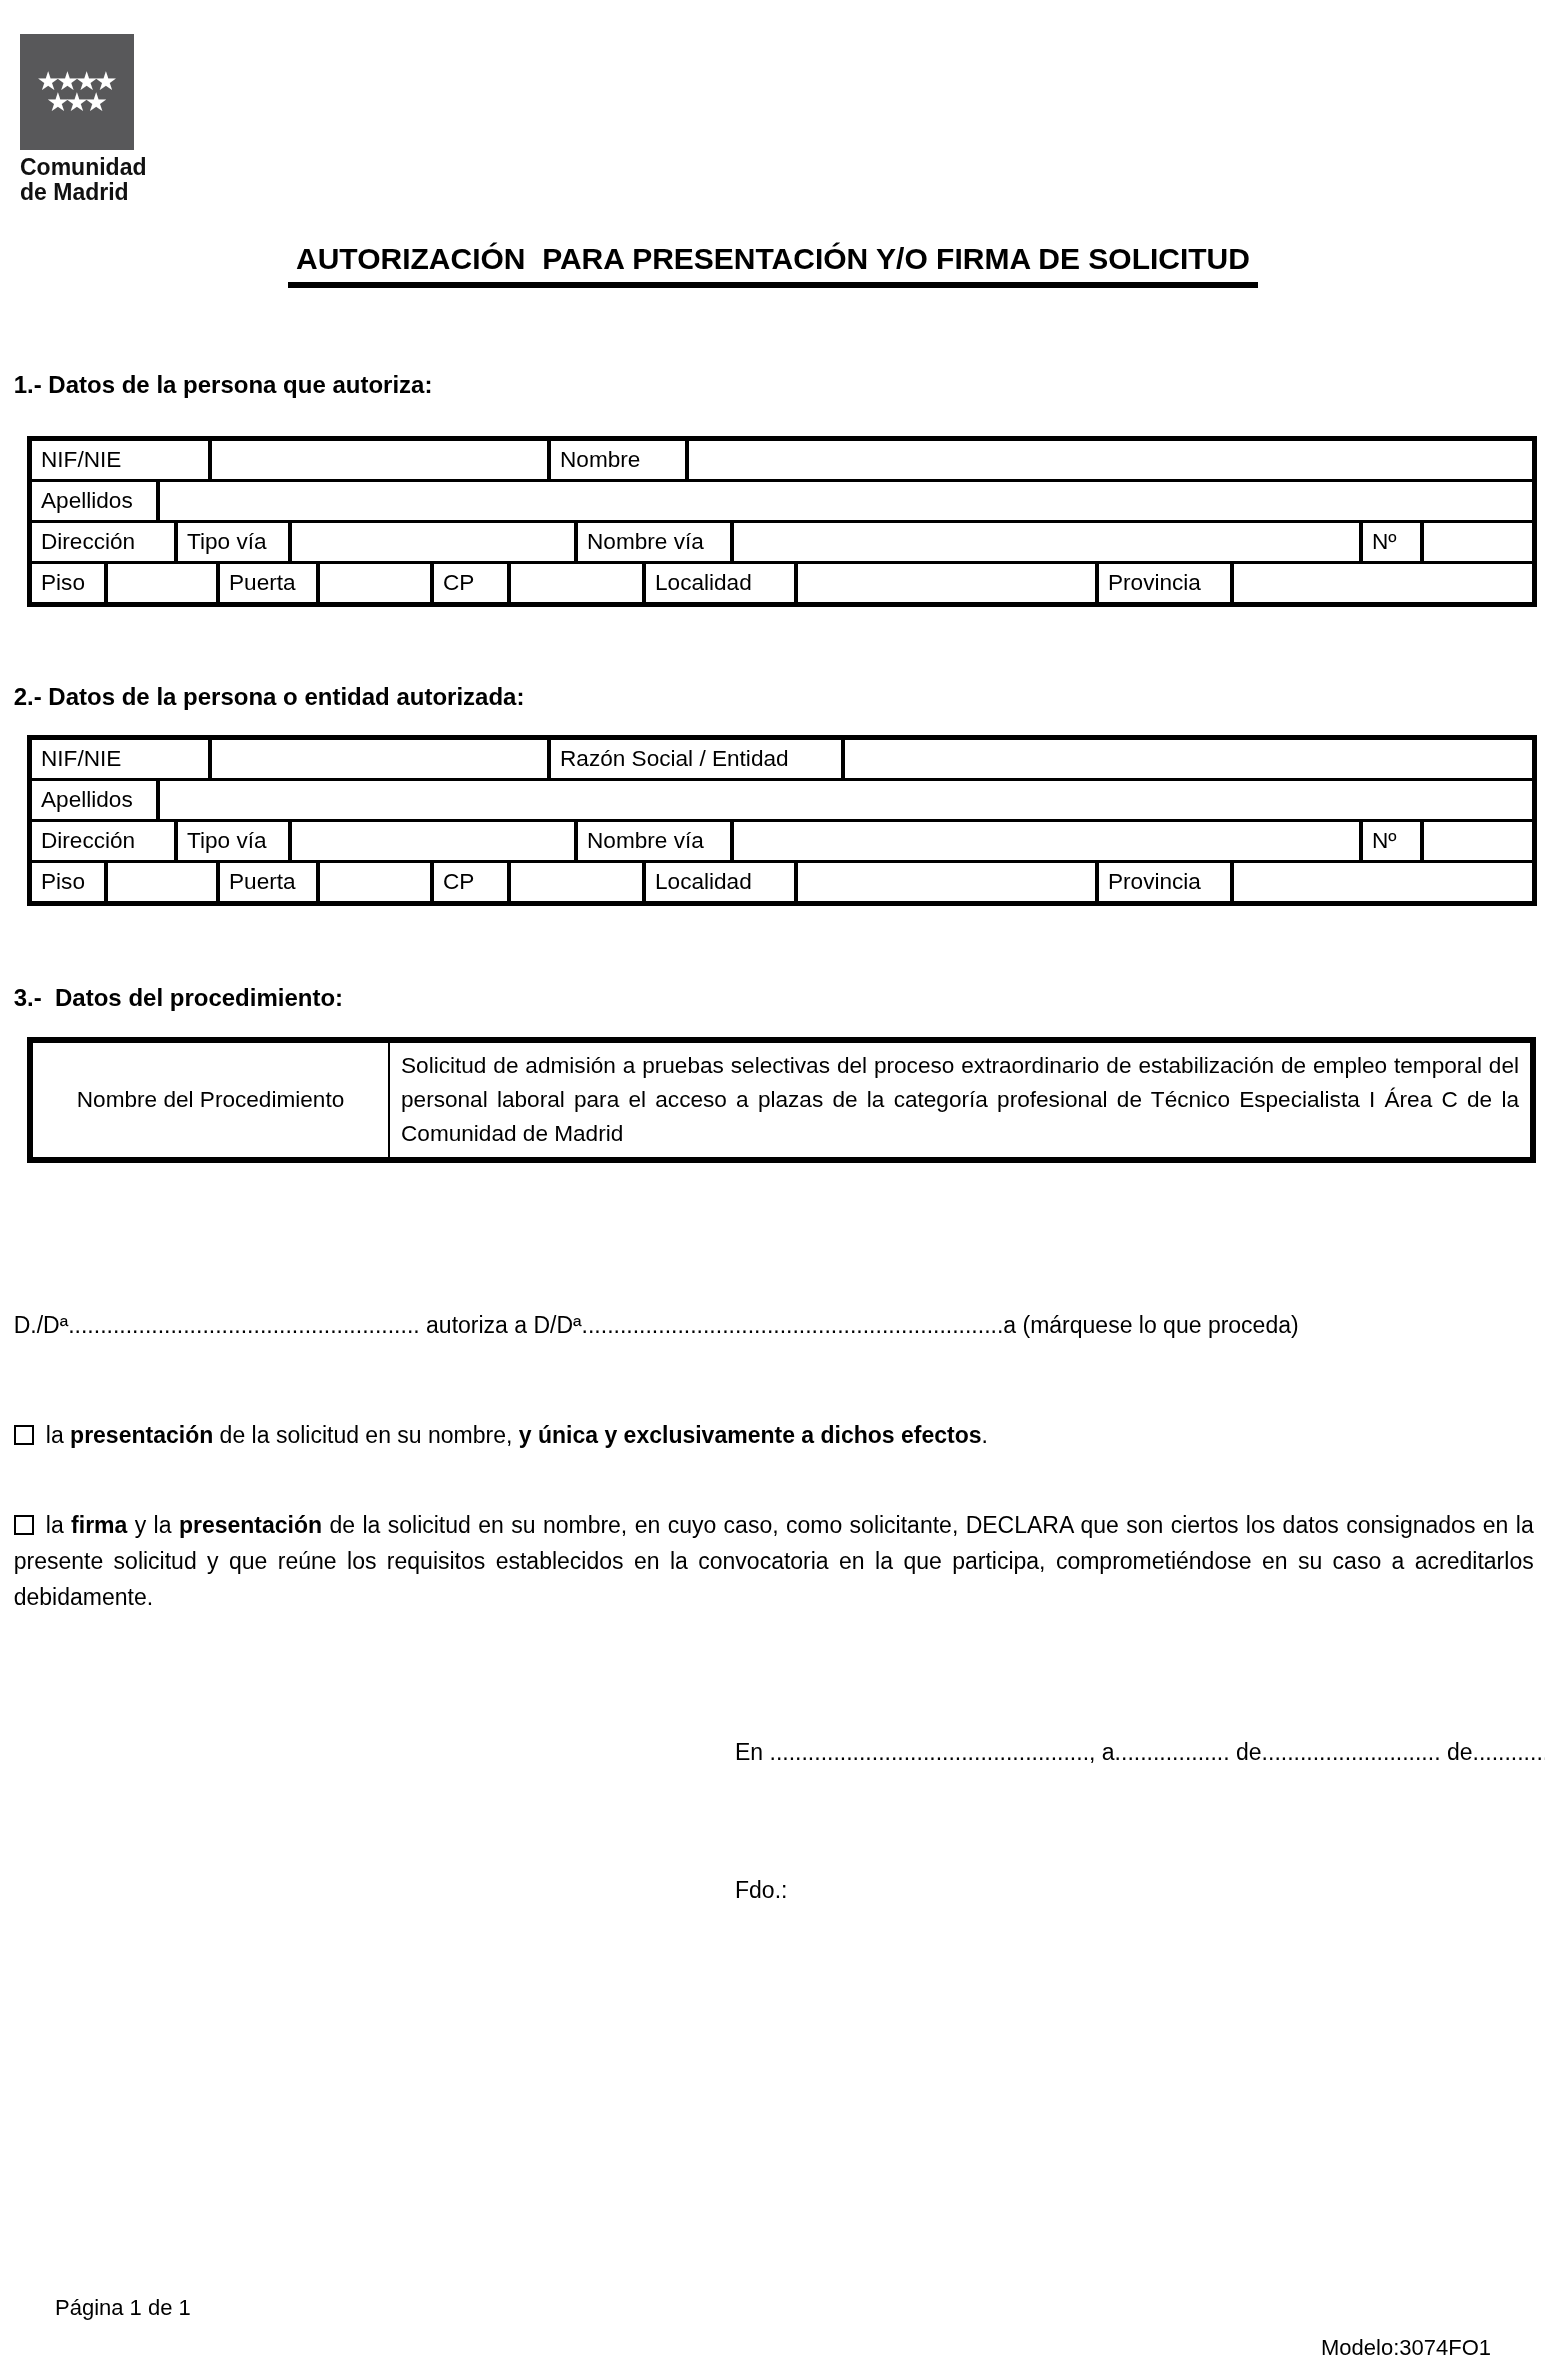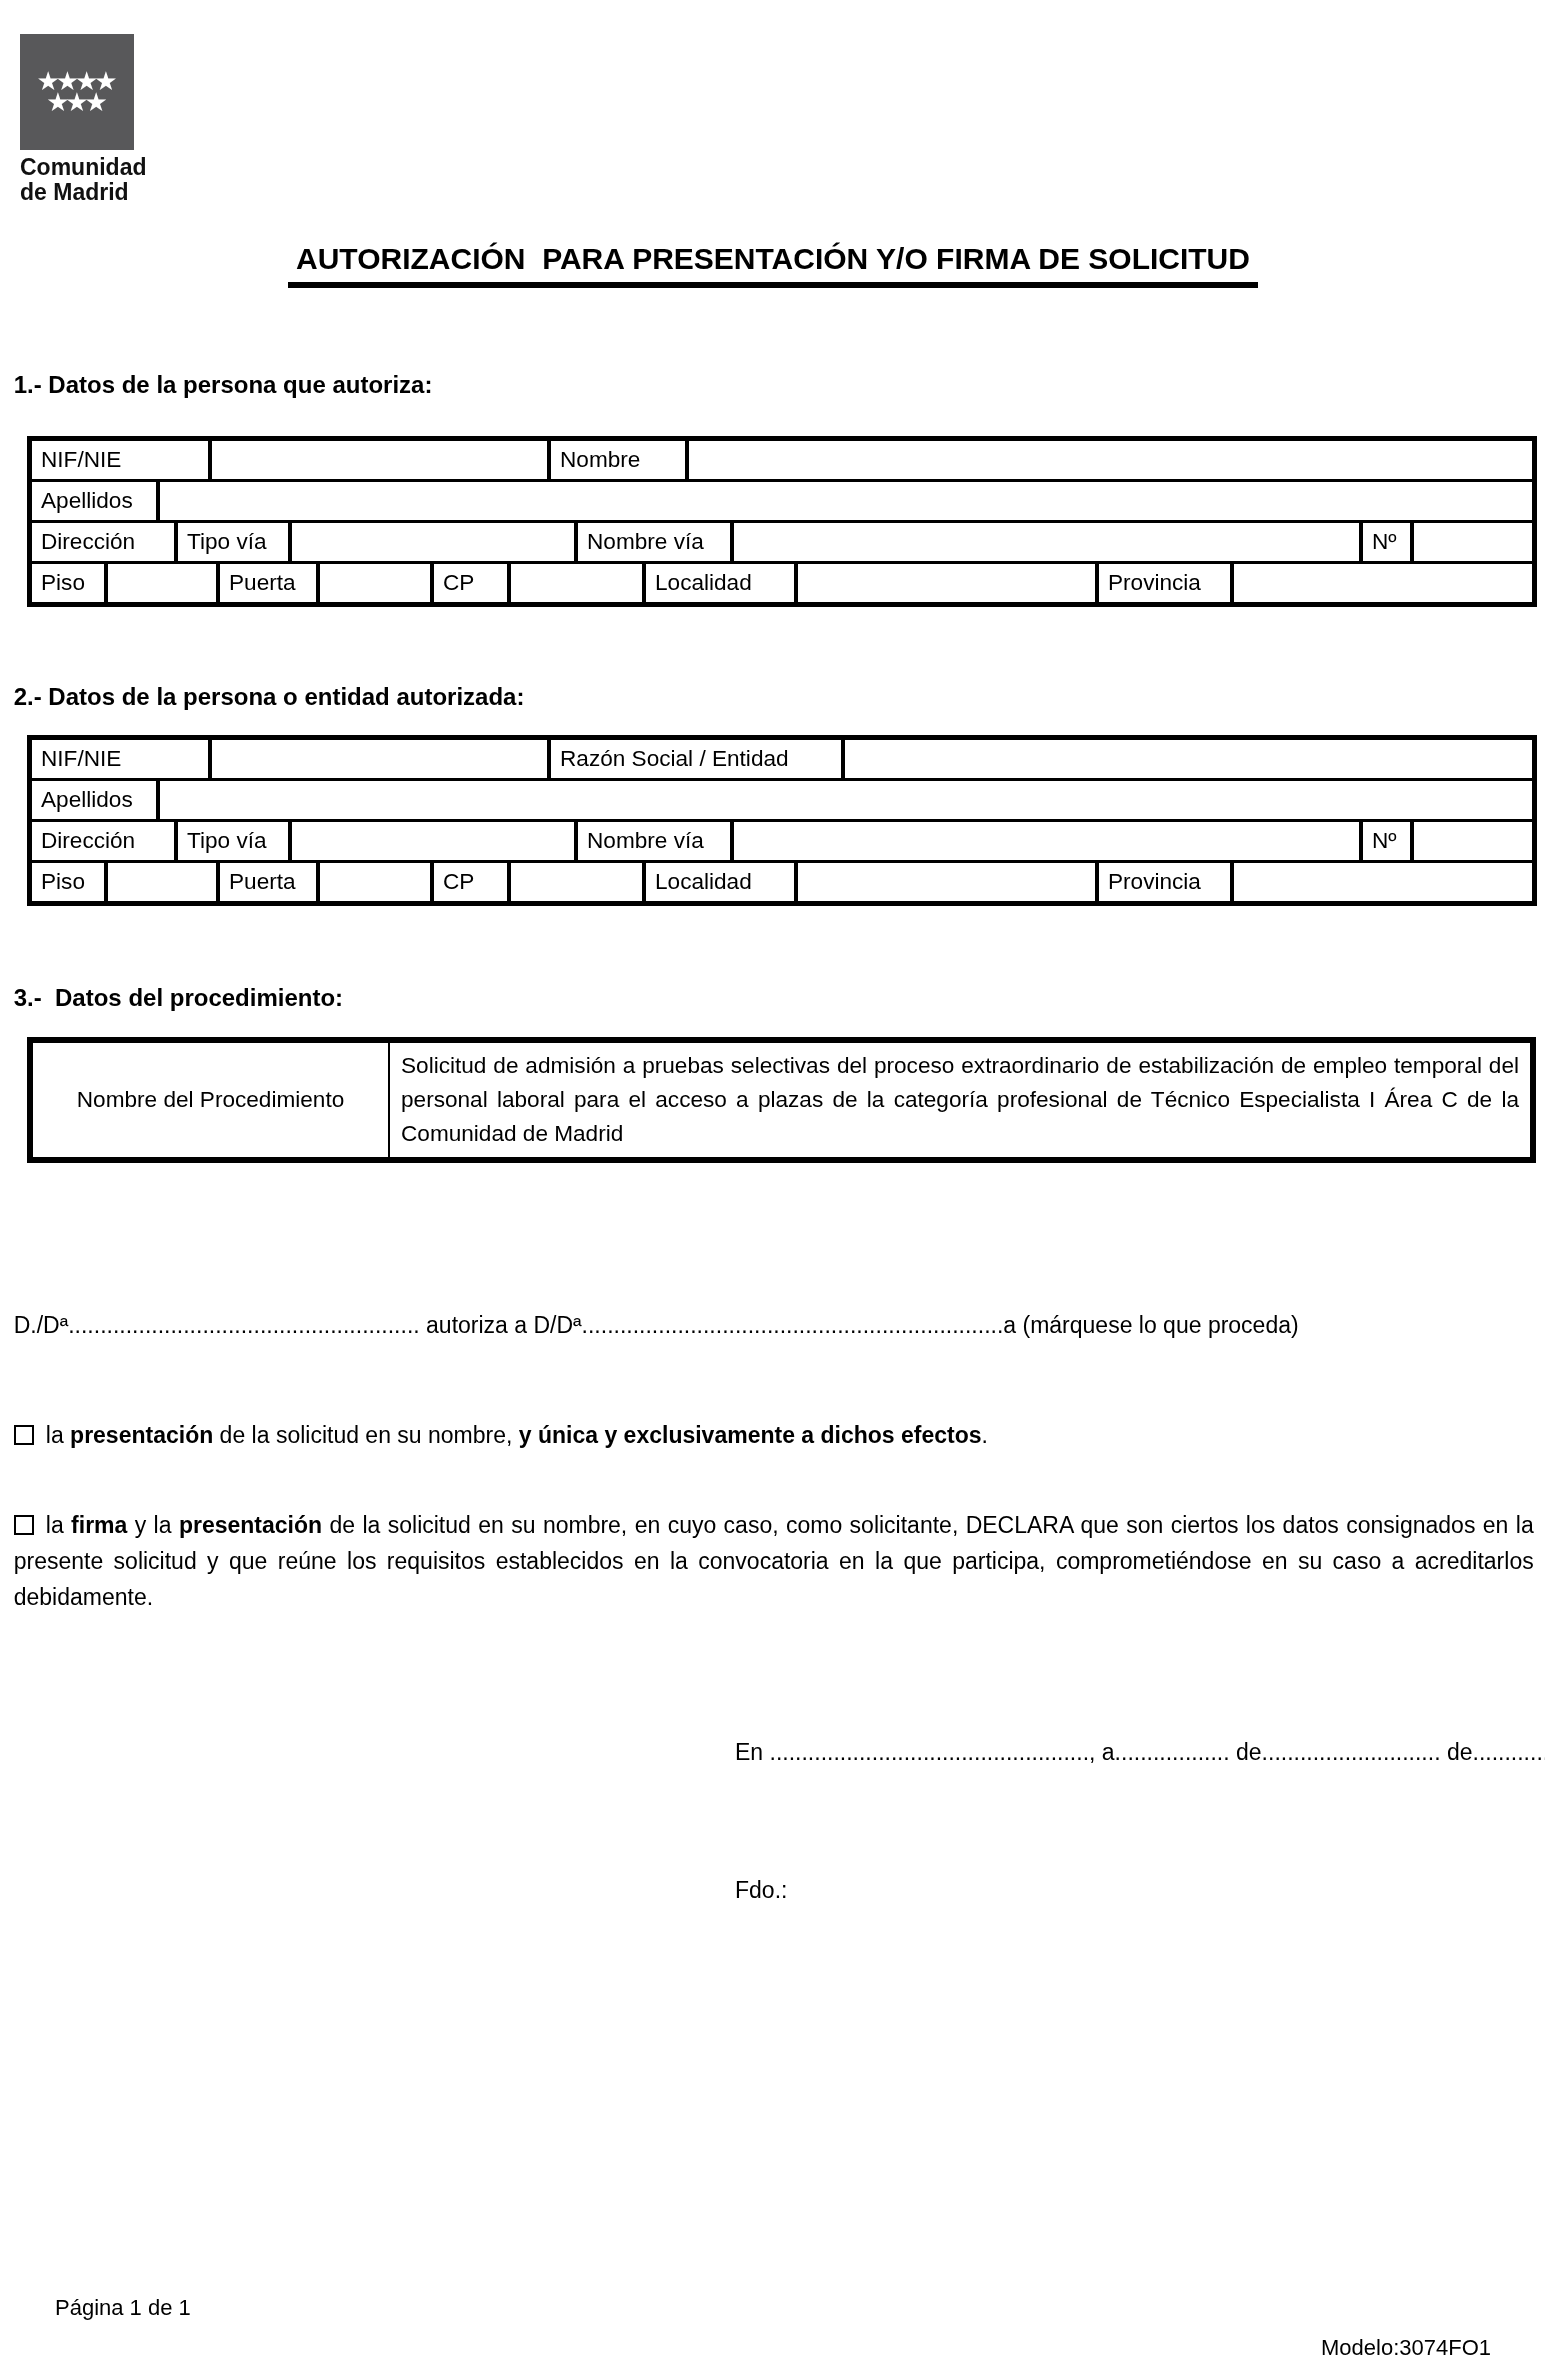--- a/index.html
+++ b/index.html
@@ -23,21 +23,21 @@
   
   .ftable{position:absolute;left:27px;width:1510px;border:5.5px solid #000;background:#fff;box-sizing:border-box;}
   .t1{top:436px;} .t2{top:735px;}
   .frow{display:flex;height:38px;}
   .frow + .frow{border-top:3.4px solid #000;}
   .fcell{box-sizing:border-box;display:flex;align-items:center;padding-left:9px;font-size:22.6px;white-space:nowrap;overflow:hidden;}
   .fcell + .fcell{border-left:4.1px solid #000;}
   .grow{flex:1;}
   .w257{width:176px;} .w495{width:339px;} .w202{width:138px;} .w430{width:294px;}
   .w182{width:124px;}
-  .w207{width:142px;} .w167{width:114px;} .w418{width:286px;} .w228{width:156px;} .w920{width:629px;} .w89{width:51px;}
+  .w207{width:142px;} .w167{width:114px;} .w418{width:286px;} .w228{width:156px;} .w920{width:629px;} .w89{width:61px;}
   .w105{width:72px;} .w164{width:112px;} .w146{width:100px;} .w113{width:77px;} .w197{width:135px;}
   .w205{width:152px;} .w440{width:301px;} .w198{width:135px;}
   
   .ptable{position:absolute;left:27px;top:1037px;width:1509px;height:126px;border:6.2px solid #000;
     box-sizing:border-box;display:flex;background:#fff;}
   .pt-label{width:355px;box-sizing:border-box;display:flex;align-items:center;justify-content:center;
     font-size:22.6px;text-align:center;padding:0 6.8px;}
   .pt-text{flex:1;box-sizing:border-box;border-left:2.7px solid #000;display:flex;align-items:center;
     padding:4.1px 11px;font-size:22.6px;line-height:34px;text-align:justify;}
   

